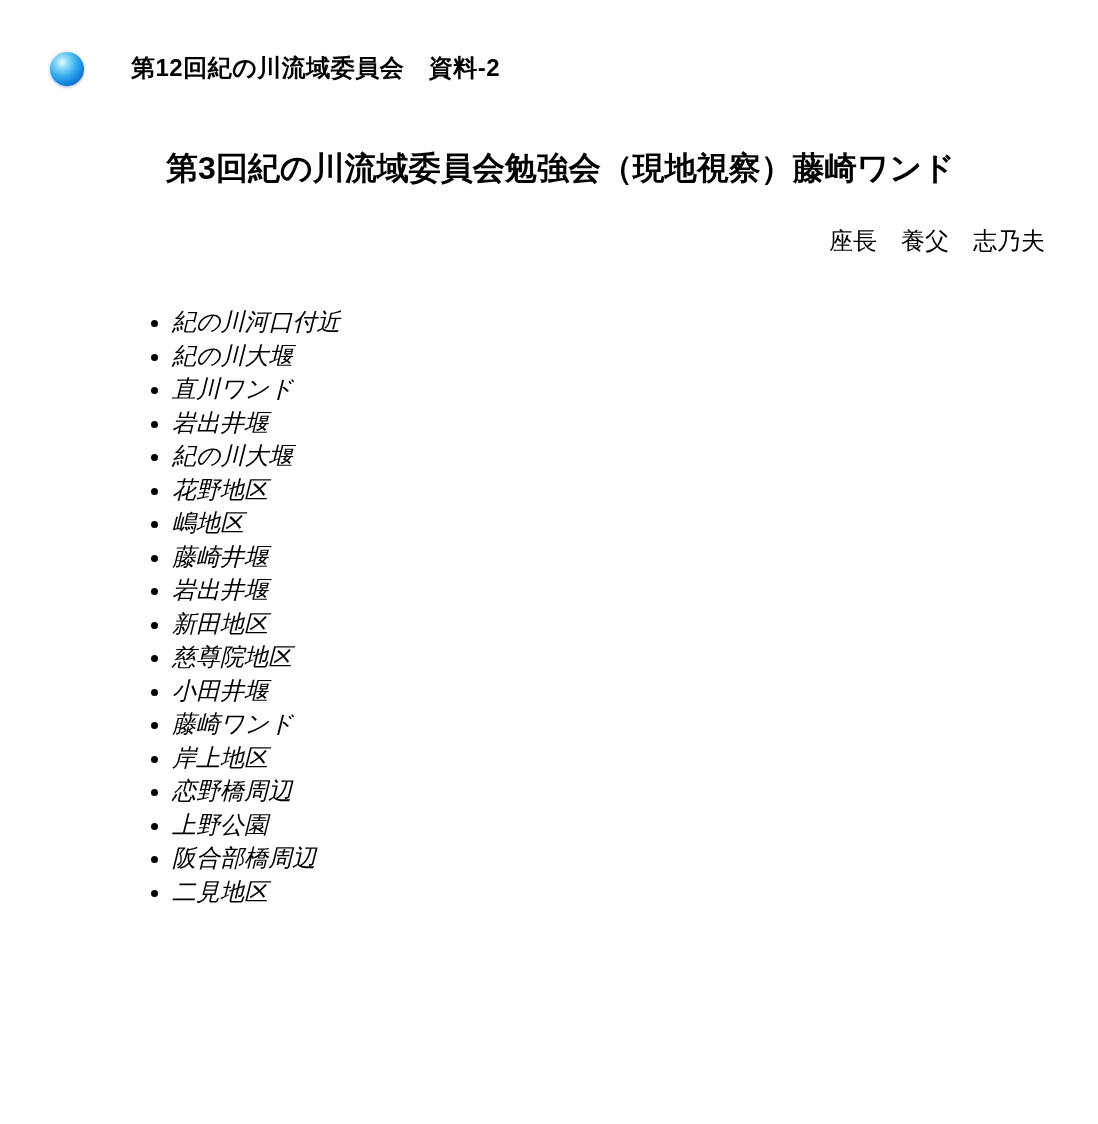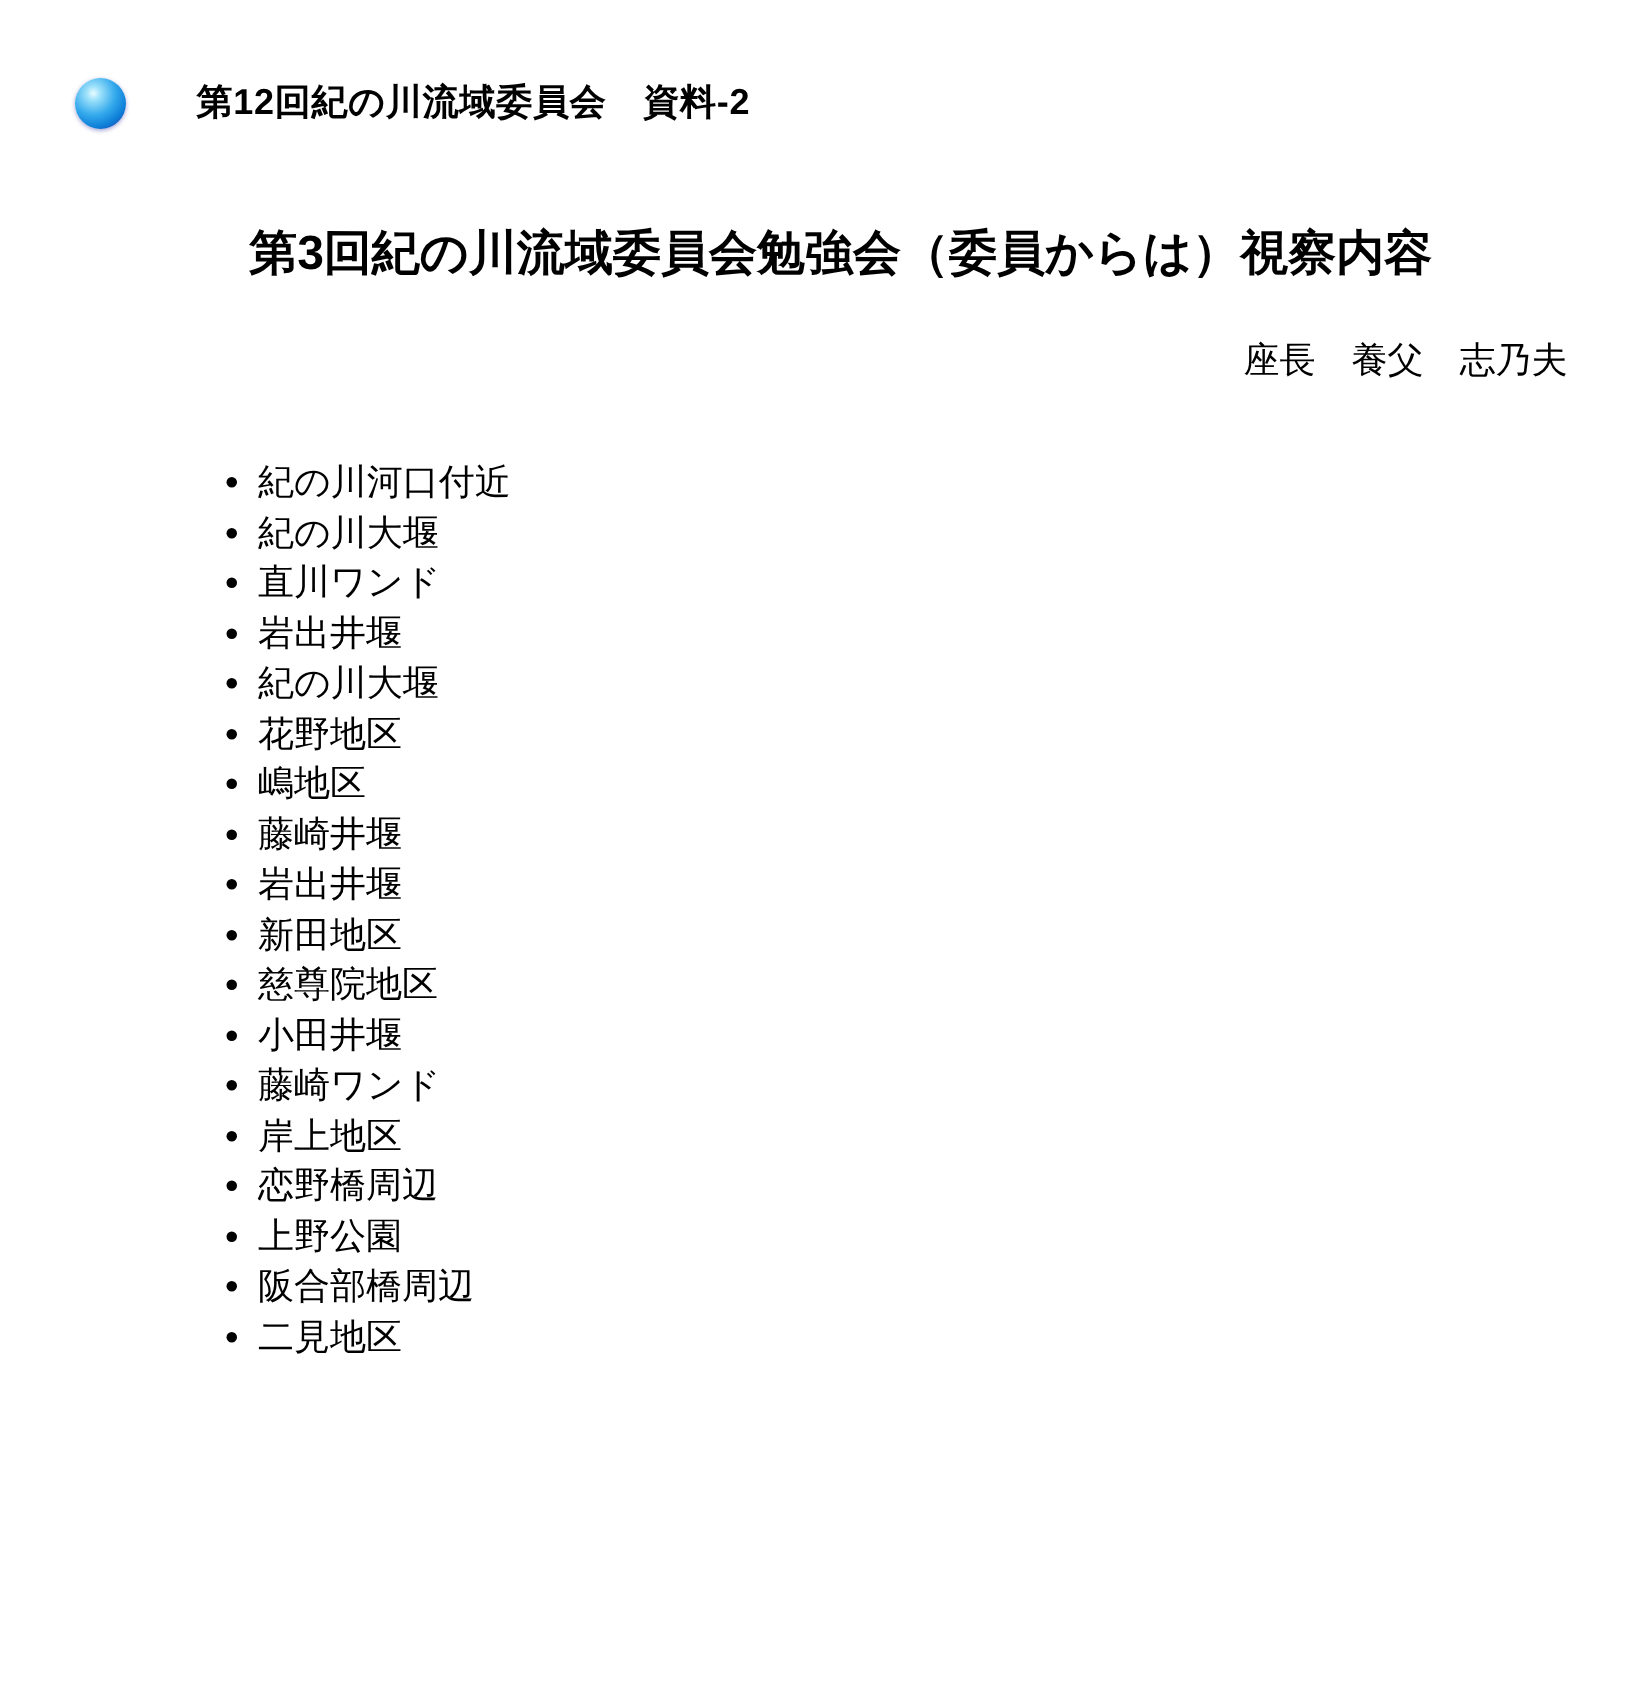--- a/index.html
+++ b/index.html
@@ -68,33 +68,34 @@
   ul.site-list {
     margin: 50px 65px 0 88px;
     padding-left: 84px;
     font-size: 24px;
     line-height: 33.5px;
     list-style: disc outside;
   }
   ul.site-list li {
     margin: 0;
     padding: 0;
+    font-style: italic;
   }
 </style>
 </head>
 <body>
 
 <div>
 
   <div class="doc-header">
     <span class="sphere-icon"></span>
     <span class="doc-header-label">第12回紀の川流域委員会　資料-2</span>
   </div>
 
-  <h1 class="page-title">第3回紀の川流域委員会勉強会（委員からは）視察内容</h1>
+  <h1 class="page-title">第3回紀の川流域委員会勉強会（現地視察）藤崎ワンド</h1>
 
   <div class="byline">座長　養父　志乃夫</div>
 
 
   <ul class="site-list">
     <li>紀の川河口付近</li>
     <li>紀の川大堰</li>
     <li>直川ワンド</li>
     <li>岩出井堰</li>
     <li>紀の川大堰</li>

